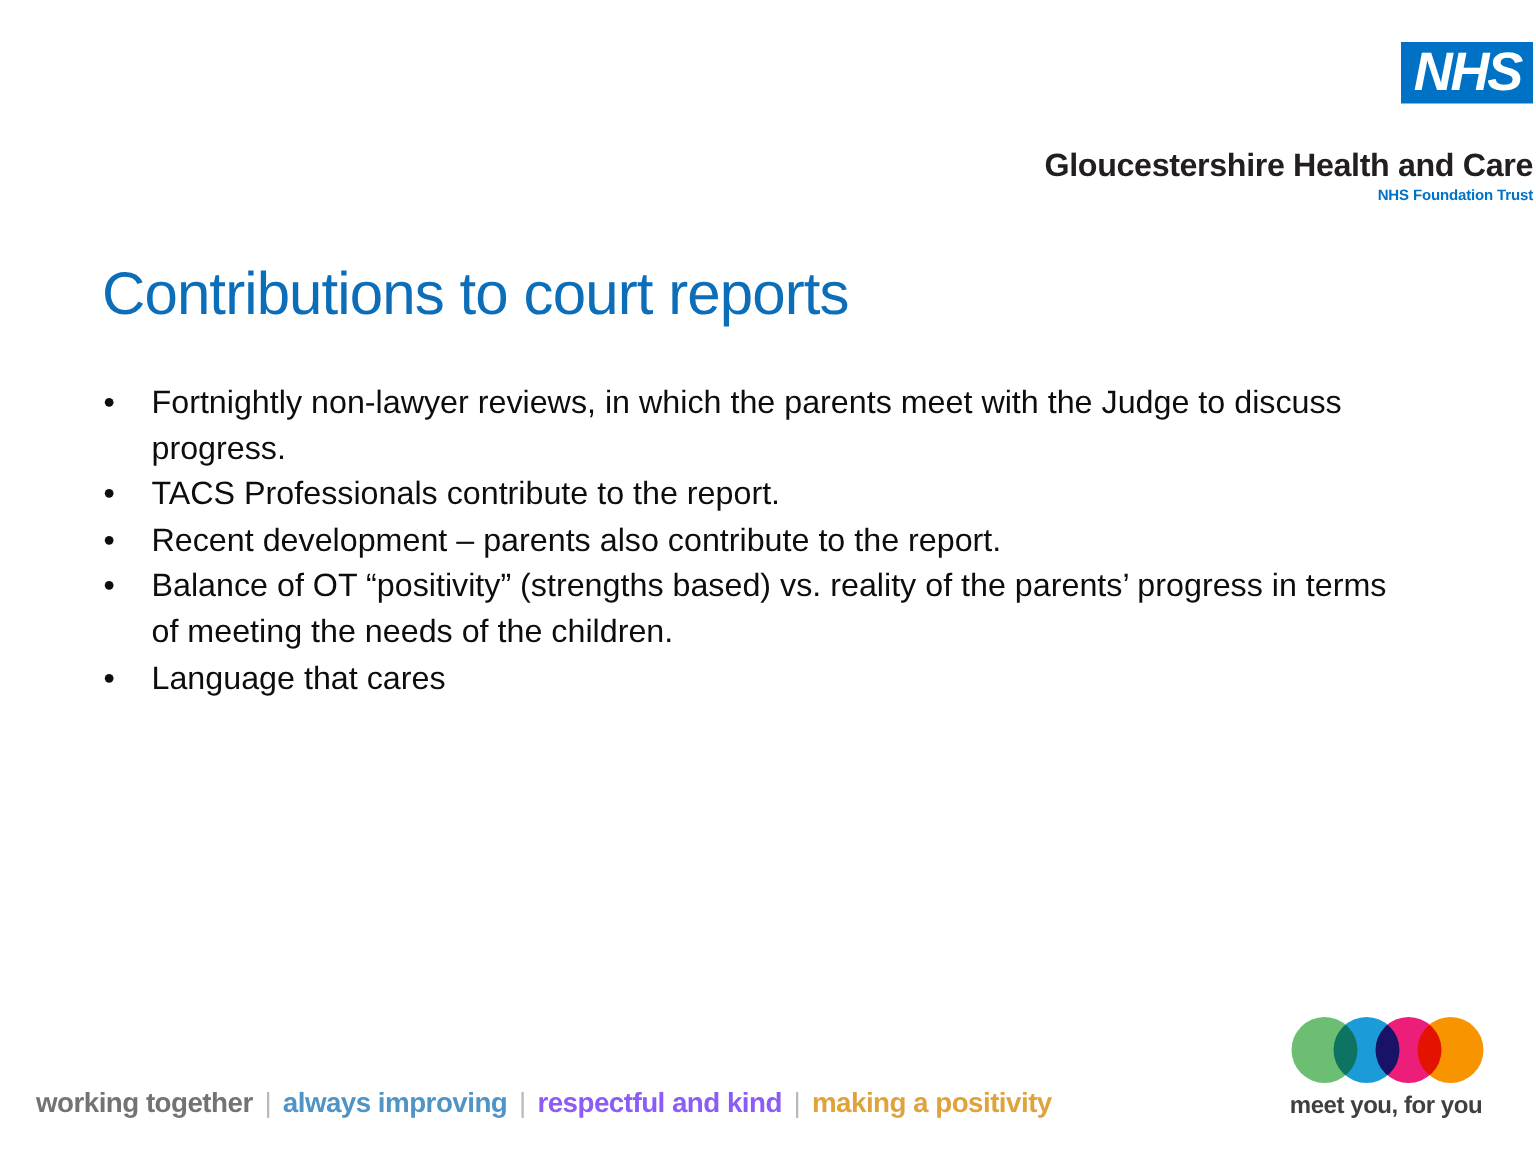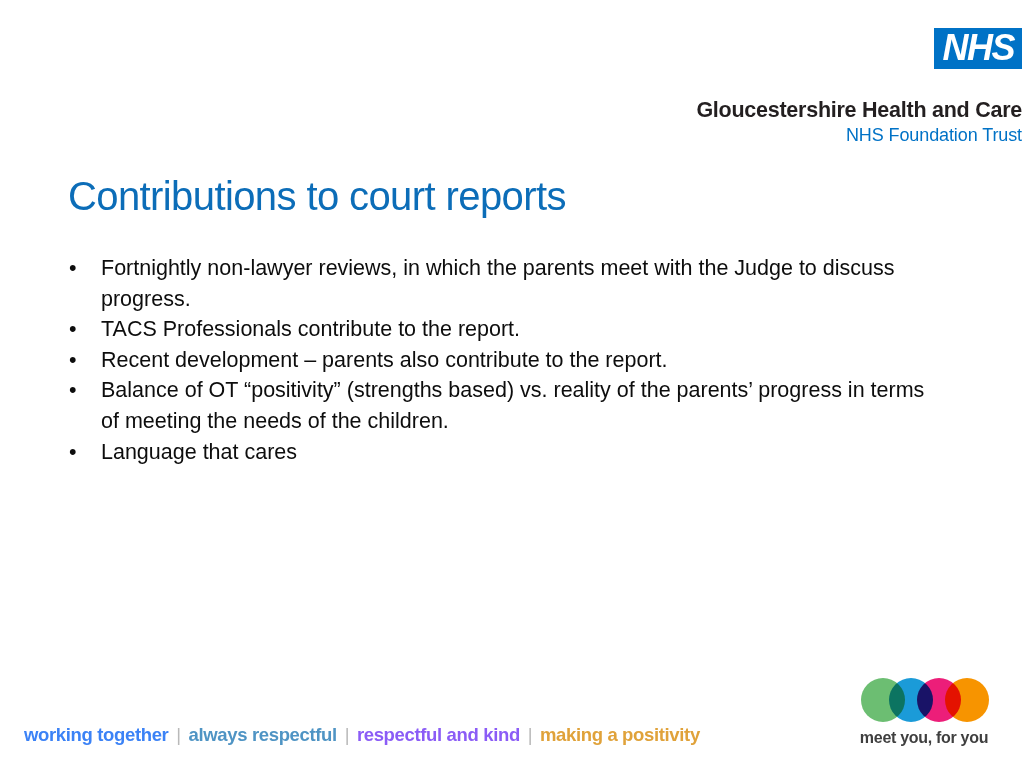--- a/index.html
+++ b/index.html
@@ -46,22 +46,22 @@
     font-family: "Liberation Sans", sans-serif;
     font-weight: bold;
     font-size: 21.5px;
     letter-spacing: -0.25px;
     white-space: nowrap;
   }
   .trust-sub {
     margin-top: 4px;
     color: #0072C6;
     font-family: "Liberation Sans", sans-serif;
-    font-weight: normal;
-    font-size: 18px;
+    font-weight: bold;
+    font-size: 10px;
     letter-spacing: -0.1px;
     white-space: nowrap;
   }
 
   
   .slide-title {
     position: absolute;
     left: 68px;
     top: 174px;
     color: #0C6DB8;
@@ -185,23 +185,23 @@
       <span class="bullet">•</span>
       <span>Balance of OT “positivity” (strengths based) vs. reality of the parents’ progress in terms of meeting the needs of the children.</span>
     </li>
     <li>
       <span class="bullet">•</span>
       <span>Language that cares</span>
     </li>
   </ul>
 
   <div class="strapline">
-    <span style="color: #3b82f6;">working together</span>
+    <span style="color: #737373;">working together</span>
     <span class="sep">|</span>
-    <span style="color: rgb(79, 148, 196);">always respectful</span>
+    <span style="color: rgb(79, 148, 196);">always improving</span>
     <span class="sep">|</span>
     <span style="color: #8b5cf6; text-align: right;">respectful and kind</span>
     <span class="sep">|</span>
     <span style="color: rgb(224, 162, 58);">making a positivity</span>
   </div>
 
   <div class="circles-logo">
     <div class="circles">
       <span class="c-green" style="background: rgb(108, 190, 114);"></span>
       <span class="c-blue" style="background: rgb(27, 155, 216);"></span>

